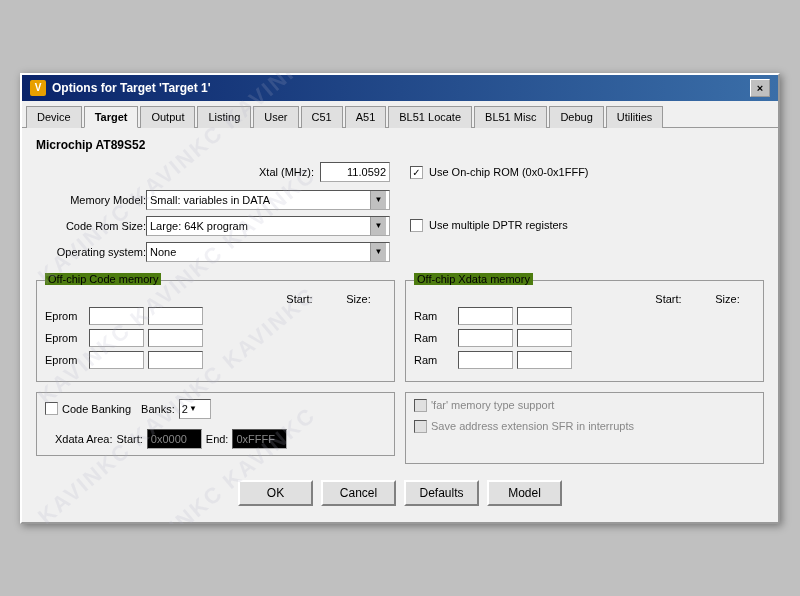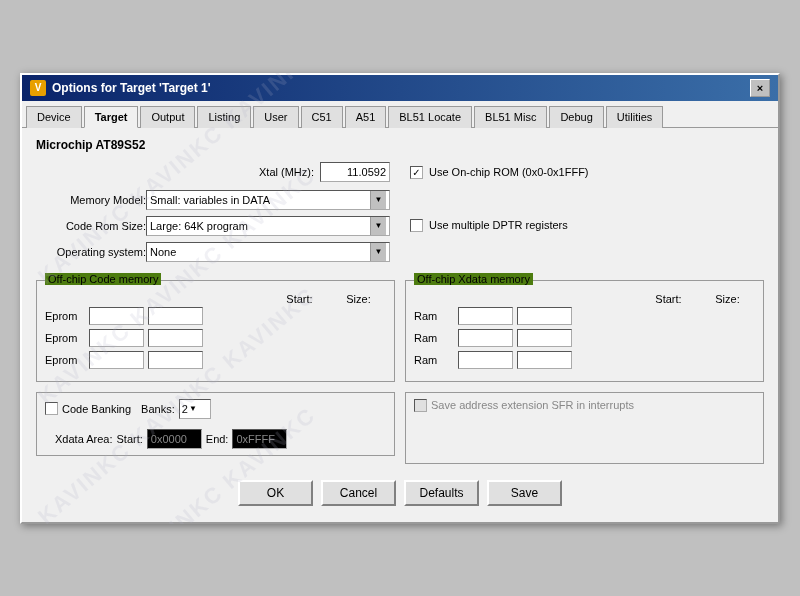--- a/index.html
+++ b/index.html
@@ -485,30 +485,34 @@
             <span class="small-label">Start:</span>
             <input class="bank-input" type="text" value="0x0000" style="">
             <span class="small-label">End:</span>
             <input class="bank-input" type="text" value="0xFFFF" style="">
           </div>
         </div>
 
         <div style="flex: 1; border: 1px solid #999; padding: 6px 8px; display: flex; flex-direction: column; gap: 8px;">
           <div class="disabled-checkbox">
             <div class="checkbox" style="background:#e0e0e0;"></div>
+            <span class="disabled-label">'far' memory type support</span>
+          </div>
+          <div class="disabled-checkbox">
+            <div class="checkbox" style="background:#e0e0e0;"></div>
             <span class="disabled-label">Save address extension SFR in interrupts</span>
           </div>
         </div>
       </div>
 
       <div class="button-row">
         <button class="btn">OK</button>
         <button class="btn">Cancel</button>
         <button class="btn">Defaults</button>
-        <button class="btn">Save</button>
+        <button class="btn">Model</button>
       </div>
     </div>
   </div>
 
   <div class="watermark">
     <span class="watermark-text" style="top: 80px; left: -20px;">KAVINKC KAVINKC KAVINKC</span>
     <span class="watermark-text" style="top: 200px; left: -20px;">KAVINKC KAVINKC KAVINKC</span>
     <span class="watermark-text" style="top: 320px; left: -20px;">KAVINKC KAVINKC KAVINKC</span>
     <span class="watermark-text" style="top: 440px; left: -20px;">KAVINKC KAVINKC KAVINKC</span>
   </div>

